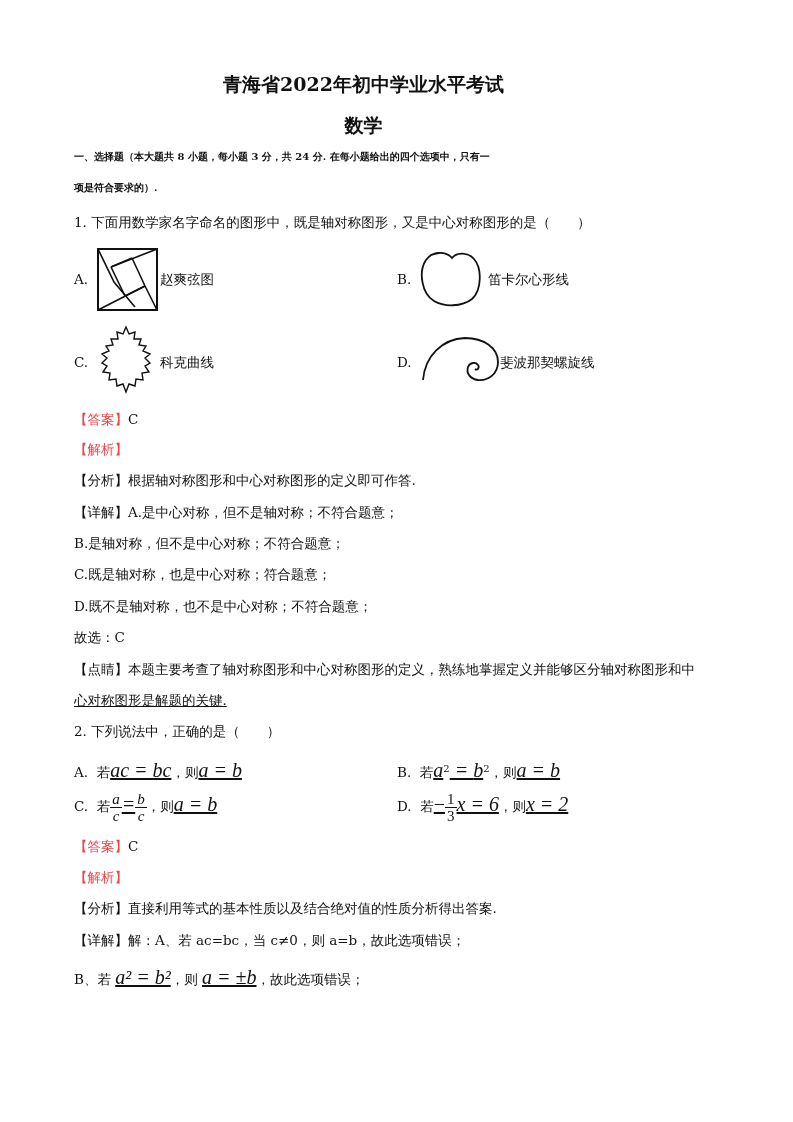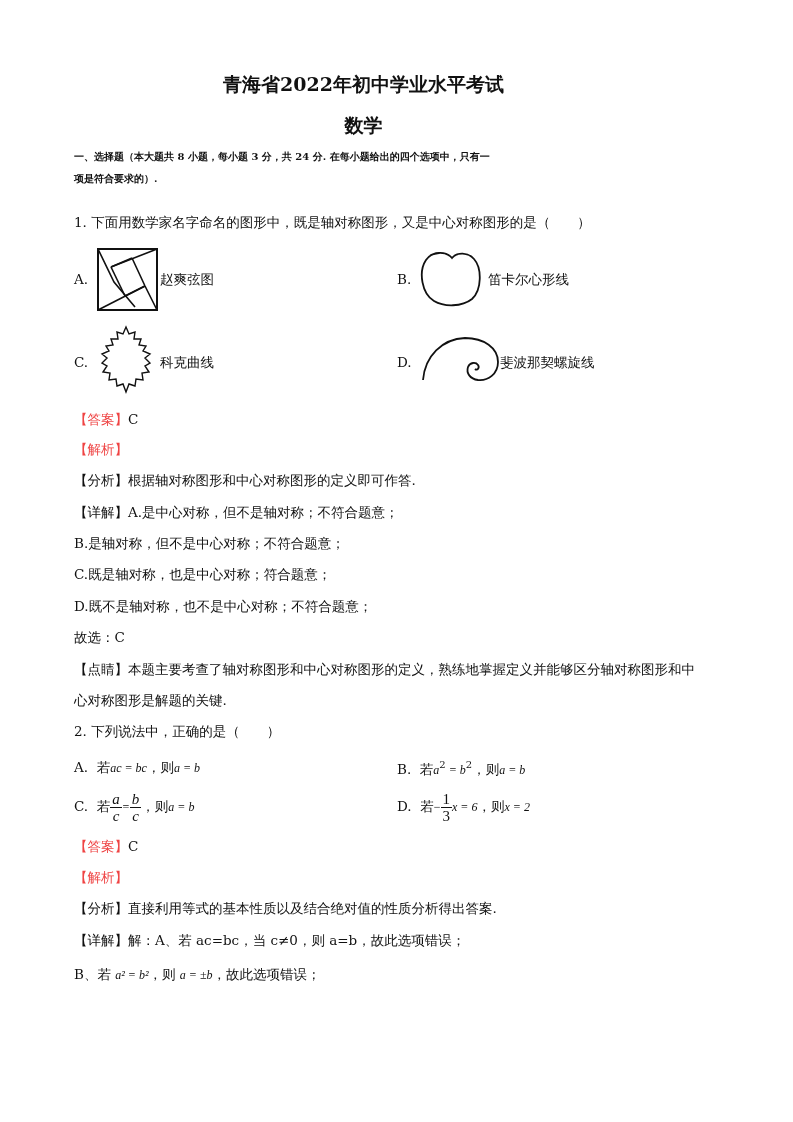--- a/index.html
+++ b/index.html
@@ -3,35 +3,35 @@
 <meta charset="utf-8">
 <style>
   html, body { margin: 0; padding: 0; background: #ffffff; }
   body { width: 793px; height: 1122px; position: relative; overflow: hidden;
          font-family: "DejaVu Serif", "Liberation Serif", serif; color: #111; }
   .abs { position: absolute; white-space: nowrap; }
   .title { font-size: 19px; font-weight: bold; left: 0; width: 639px; text-align: center; margin-left: 44px; }
   .section { font-size: 10px; font-weight: bold; left: 74px; }
   .line { font-size: 13.5px; left: 74px; }
   .label-blue { color: #ef4444; }
-  .math { font-family: "Liberation Serif", "DejaVu Serif", serif; font-style: italic; font-size: 12px; }
+  .math { font-family: "Liberation Serif", "DejaVu Serif", serif; font-style: italic; font-size: 20px; text-decoration: underline; }
   .frac { display: inline-block; vertical-align: middle; text-align: center; font-family: "Liberation Serif", serif; font-style: italic; font-size: 15px; line-height: 16px; }
   .frac .num { display: block; border-bottom: 1px solid #111; padding: 0 2px; }
   .frac .den { display: block; padding: 0 2px; }
   .frac.upright { font-style: normal; }
   svg { position: absolute; }
 </style>
 </head>
 <body>
 
 <div class="abs title" style="top:72px;">青海省2022年初中学业水平考试</div>
 <div class="abs title" style="top:113px;">数学</div>
 
 <div class="abs section" style="top:150px;">一、选择题（本大题共 8 小题，每小题 3 分，共 24 分. 在每小题给出的四个选项中，只有一</div>
-<div class="abs section" style="top:172px;text-align:center;">项是符合要求的）.</div>
+<div class="abs section" style="top:181px;text-align:center;">项是符合要求的）.</div>
 
 <div class="abs line" style="top:214px;">1. 下面用数学家名字命名的图形中，既是轴对称图形，又是中心对称图形的是（　　）</div>
 
 <div class="abs line" style="top:271px; left:74px;">A.</div>
 <svg style="left:97px; top:248px;" width="62" height="64">
   <rect x="1" y="1" width="59" height="61" fill="none" stroke="#111" stroke-width="2"></rect>
   <line x1="1" y1="1" x2="60" y2="62" stroke="#111" stroke-width="0"></line>
   <polyline points="1,1 17,34 38,59" fill="none" stroke="#111" stroke-width="1.6"></polyline>
   <line x1="17" y1="34" x2="60" y2="1" stroke="#111" stroke-width="0"></line>
   <polyline points="60,1 14,19" fill="none" stroke="#111" stroke-width="1.6"></polyline>
@@ -72,21 +72,21 @@
 <div class="abs line" style="top:504px;">
   <span>【详解】</span><span>A.是中心对称，但不是轴对称；不符合题意；</span>
 </div>
 <div class="abs line" style="top:535px;">B.是轴对称，但不是中心对称；不符合题意；</div>
 <div class="abs line" style="top:566px;">C.既是轴对称，也是中心对称；符合题意；</div>
 <div class="abs line" style="top:598px;">D.既不是轴对称，也不是中心对称；不符合题意；</div>
 <div class="abs line" style="top:629px;">故选：C</div>
 <div class="abs line" style="top:661px;">
   <span>【点睛】</span><span>本题主要考查了轴对称图形和中心对称图形的定义，熟练地掌握定义并能够区分轴对称图形和中</span>
 </div>
-<div class="abs line" style="top:692px;">心对称图形是解题的关键.</div>
+<div class="abs line" style="top:692px;text-decoration:underline;">心对称图形是解题的关键.</div>
 
 <div class="abs line" style="top:723px;text-align:right;">2. 下列说法中，正确的是（　　）</div>
 
 <div class="abs line" style="top:759px; left:74px;">
   <span>A.</span>&nbsp;&nbsp;<span>若</span><span class="math">ac = bc</span><span>，则</span><span class="math">a = b</span>
 </div>
 
 <div class="abs line" style="top:759px; left:397px;">
   <span>B.</span>&nbsp;&nbsp;<span>若</span><span class="math">a</span><sup style="font-size:10px">2</sup><span class="math"> = </span><span class="math">b</span><sup style="font-size:10px">2</sup><span>，则</span><span class="math">a = b</span>
 </div>

